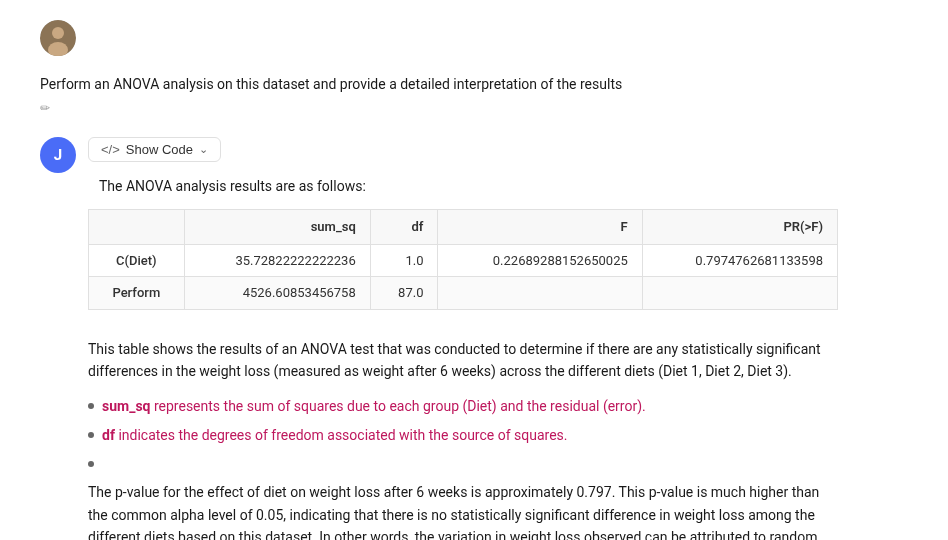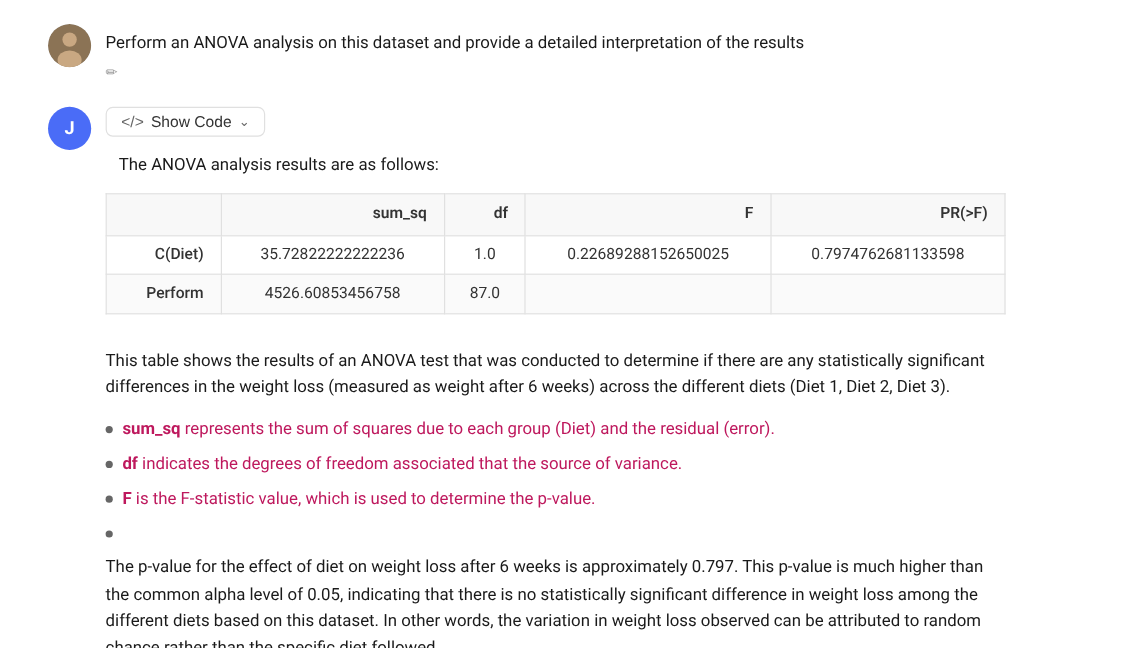--- a/index.html
+++ b/index.html
@@ -14,20 +14,21 @@
       max-width: 948px;
       margin: 0 auto;
       padding: 20px 40px;
       background: #ffffff;
     }
     .user-message-row {
       display: flex;
       align-items: flex-start;
       gap: 12px;
       margin-bottom: 20px;
+      flex-direction: column;
     }
     .avatar {
       width: 36px;
       height: 36px;
       border-radius: 50%;
       overflow: hidden;
       flex-shrink: 0;
       background: #ccc;
       display: flex;
       align-items: center;
@@ -101,24 +102,24 @@
       border: 1px solid #e0e0e0;
       padding: 7px 14px;
       text-align: right;
       font-weight: 600;
       color: #333;
     }
     .anova-table th:first-child { text-align: left; }
     .anova-table td {
       border: 1px solid #e0e0e0;
       padding: 6px 14px;
-      text-align: center;
+      text-align: right;
       color: #333;
     }
-    .anova-table td:first-child { text-align: right; font-weight: 500; }
+    .anova-table td:first-child { text-align: center; font-weight: 500; }
     .anova-table tr:nth-child(even) td { background: #fafafa; }
     .description-text {
       font-size: 14px;
       color: #1a1a1a;
       line-height: 1.6;
       margin-bottom: 14px;
       margin-top: 28px;
     }
     .bullet-list {
       margin: 0 0 14px 0;
@@ -219,25 +220,21 @@
       <p class="description-text">This table shows the results of an ANOVA test that was conducted to determine if there are any statistically significant differences in the weight loss (measured as weight after 6 weeks) across the different diets (Diet 1, Diet 2, Diet 3).</p>
 
       
       <ul class="bullet-list">
         <li>
           <span class="bullet-dot"></span>
           <span><span class="bold-term">sum_sq</span><span> represents the sum of squares due to each group (Diet) and the residual (error).</span></span>
         </li>
         <li>
           <span class="bullet-dot"></span>
-          <span><span class="bold-term">df</span><span> indicates the degrees of freedom associated that the source of variance.</span></span>
-        </li>
-        <li>
-          <span class="bullet-dot"></span>
-          <span><span class="bold-term">F</span><span> is the F-statistic value, which is used to determine the p-value.</span></span>
+          <span><span class="bold-term">df</span><span> indicates the degrees of freedom associated with the source of squares.</span></span>
         </li>
         <li>
           <span class="bullet-dot"></span>
         </li>
       </ul>
 
       
       <p class="conclusion-text">The p-value for the effect of diet on weight loss after 6 weeks is approximately 0.797. This p-value is much higher than the common alpha level of 0.05, indicating that there is no statistically significant difference in weight loss among the different diets based on this dataset. In other words, the variation in weight loss observed can be attributed to random chance rather than the specific diet followed.</p>
 
       

